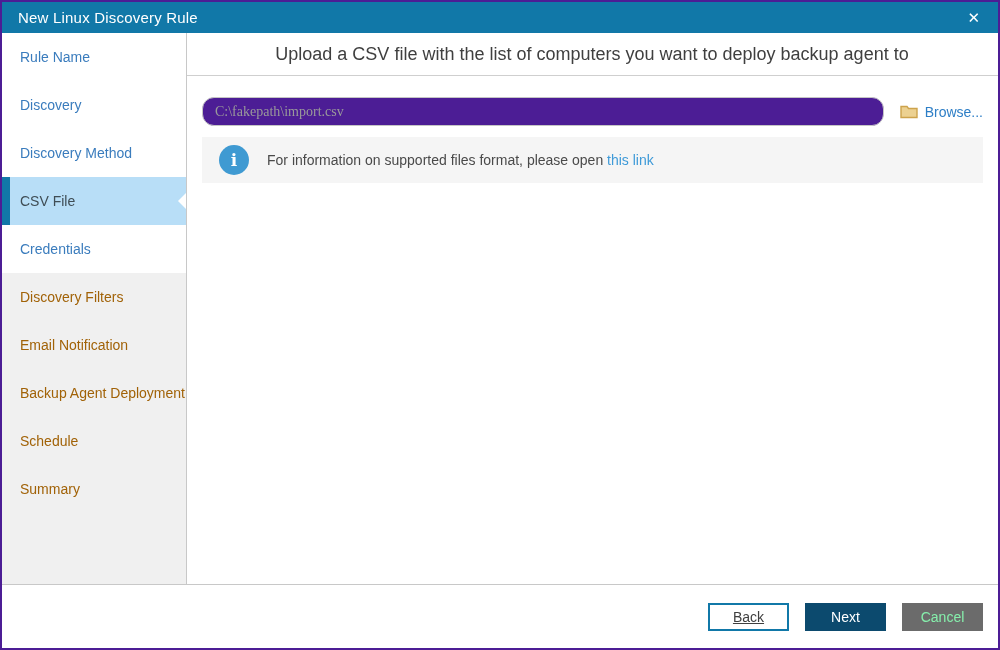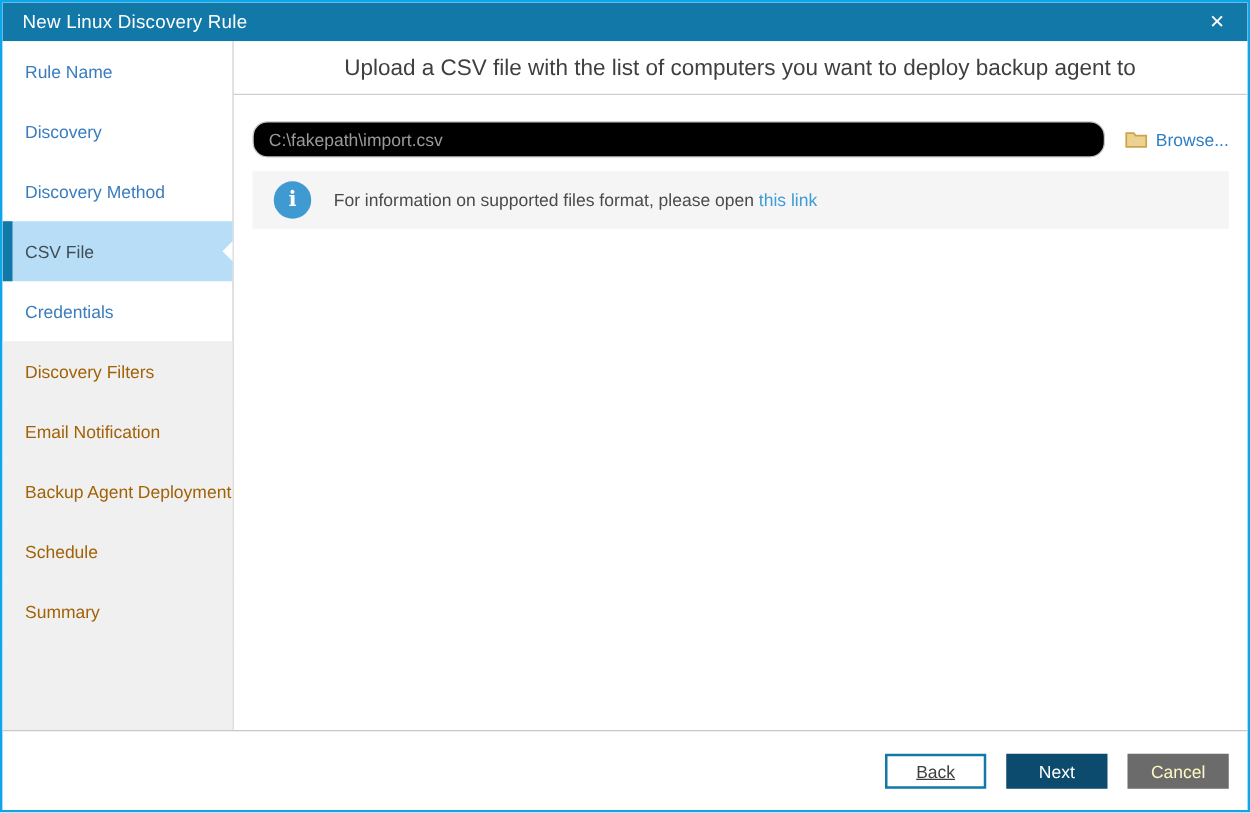--- a/index.html
+++ b/index.html
@@ -1,21 +1,21 @@
 <!DOCTYPE html>
 <html><head>
 <meta charset="utf-8">
 <style>
   * { margin:0; padding:0; box-sizing:border-box; }
   html,body { background:#fff; }
   body { font-family:"Liberation Sans", sans-serif; }
 
   .dialog {
     width:1000px; height:650px;
-    border:2px solid #0ea5e9;
+    border:2px solid #4c1d95;
     display:flex; flex-direction:column;
     background:#fff;
     overflow:hidden;
   }
 
   
   .titlebar {
     height:31px; flex:none;
     background:#1178a8;
     display:flex; align-items:center;
@@ -64,21 +64,21 @@
     border-bottom:1px solid #cfcfcf;
     font-weight:normal; font-size:18px; color:#3f3f3f;text-align:center;
   }
   .content-body { flex:1; padding:21px 15px 0 15px; }
 
   .file-row { display:flex; align-items:center; }
   .file-input {
     flex:1; height:29px;
     border:1px solid #c5c5c5; border-radius:12px;
     padding:0 12px; font-size:14px; color:#9a9a9a;
-    font-family:Liberation Sans, sans-serif; outline:none; background:#000000;
+    font-family:Liberation Serif, serif; outline:none; background:#4c1d95;
   }
   .browse-btn {
     flex:none; display:flex; align-items:flex-start;
     margin-left:16px; padding:0;
     background:none; border:none; cursor:pointer;
     font-family:inherit; font-size:14px; color:#2d7ec6;
   }
   .folder-icon { width:18px; height:15px; margin-right:7px; flex:none; }
   .browse-label { white-space:nowrap; }
 
@@ -105,21 +105,21 @@
     display:flex; align-items:center; justify-content:flex-end;
     padding-right:15px;
   }
   .btn {
     width:81px; height:28px; margin-left:16px;
     font-size:14px; font-family:inherit; cursor:pointer;
     display:flex; align-items:center; justify-content:center;
   }
   .btn-back { background:#fff; border:2px solid #1178a8; color:#3f3f3f;text-decoration:underline; }
   .btn-next { background:#0c4a6e; border:none; color:#fff; }
-  .btn-cancel { background:#6b6b6b; border:none; color:#fef9c3; }
+  .btn-cancel { background:#6b6b6b; border:none; color:#86efac; }
 </style>
 </head>
 <body>
 
 <div class="dialog">
 
   <div class="titlebar">
     <span class="titlebar-title">New Linux Discovery Rule</span>
     <span class="close-btn">✕</span>
   </div>

